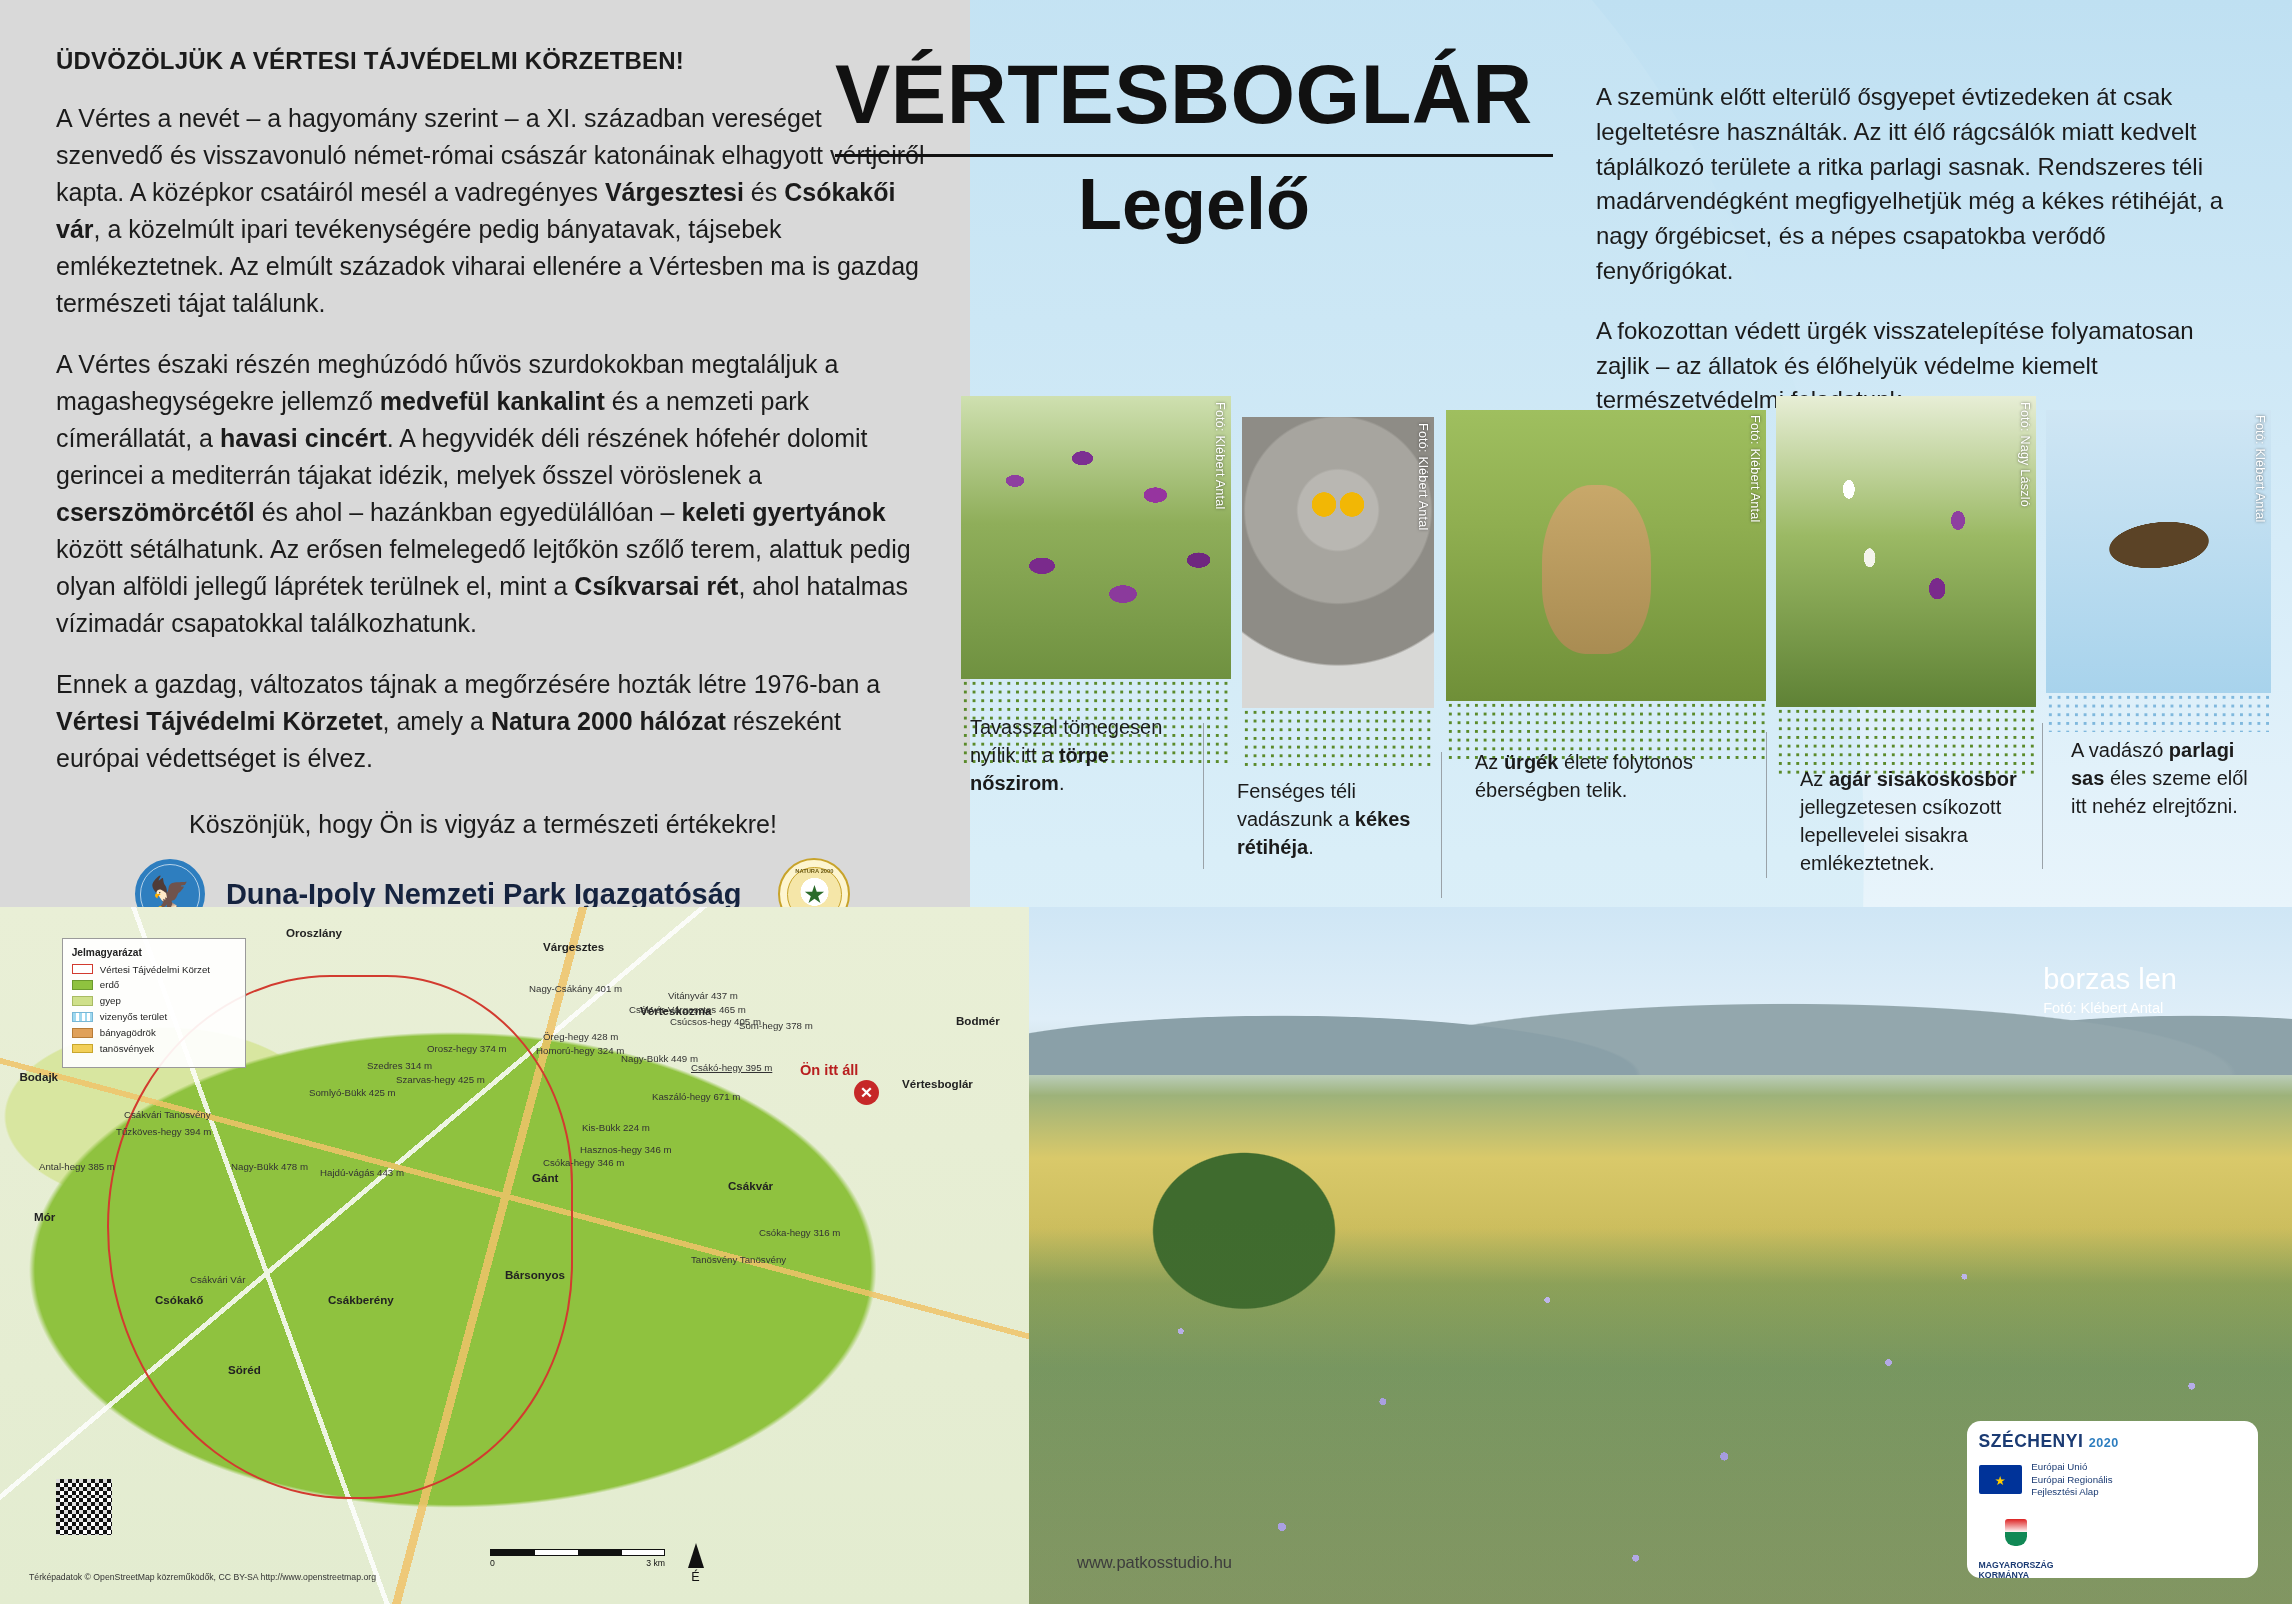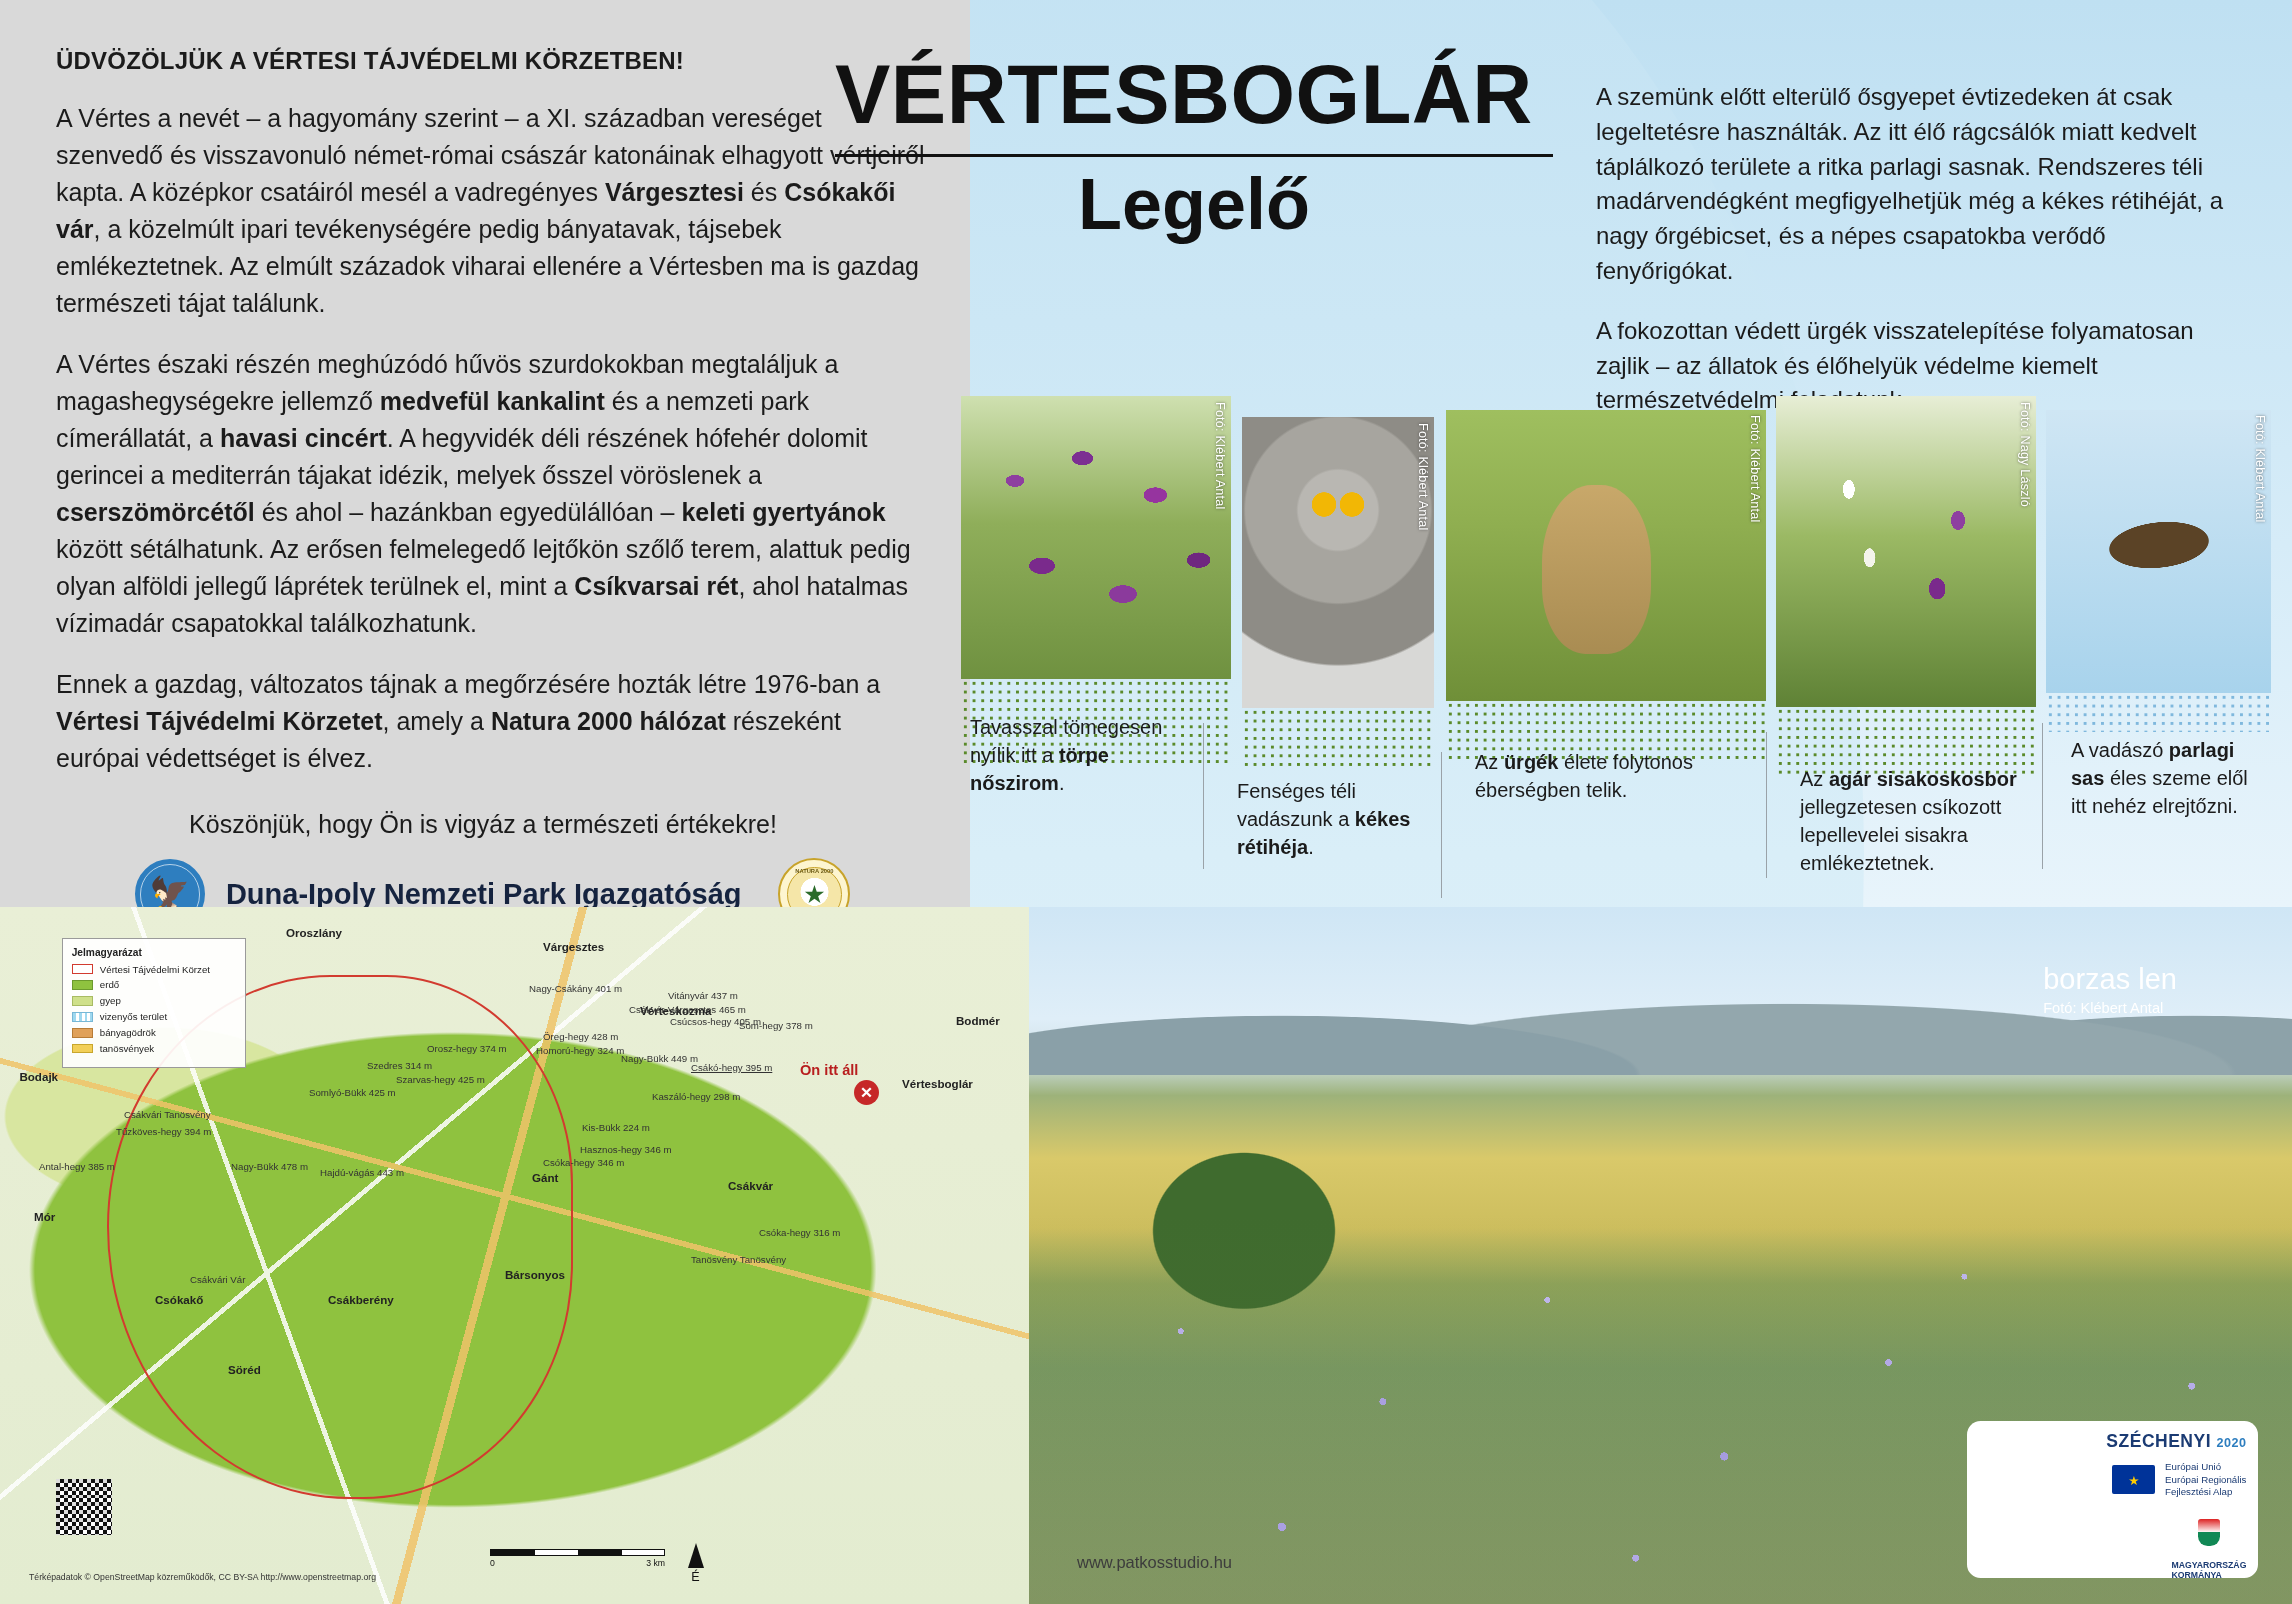--- a/index.html
+++ b/index.html
@@ -263,21 +263,21 @@
       linear-gradient(transparent, rgba(90,120,60,.25));
   }
   .ls-caption { position: absolute; right: 116px; top: 56px; text-align: left; color: #ffffff; }
   .ls-caption .t { font-size: 29px; }
   .ls-caption .c { font-size: 14.6px; margin-top: 3.9px; }
   .studio-url { position: absolute; left: 1077px; bottom: 33px; font-size: 16.5px; color: #3c3c3c; }
 
   .eu-badge {
     position: absolute; right: 35px; bottom: 27px; width: 291px; height: 157px;
     background: #ffffff; border-radius: 13.6px; padding: 9.7px 11.6px;
-    display: flex; flex-direction: column; align-items: flex-end; justify-content: flex-start; gap: 3.9px;
+    display: flex; flex-direction: column; align-items: flex-start; justify-content: flex-start; gap: 3.9px;
   }
   .eu-badge .szech { font-size: 17.5px; font-weight: bold; color: #1b3b73; letter-spacing: 0.5px; }
   .eu-row { display: flex; align-items: center; gap: 9.7px; margin-top: 5.8px; }
   .eu-flag { width: 43px; height: 29px; background: #003399; border-radius: 1.9px; position: relative; }
   .eu-flag:after { content: "★"; position: absolute; left: 50%; top: 50%; transform: translate(-50%,-50%); color: #ffcc00; font-size: 12.6px; }
   .eu-text { font-size: 9.7px; color: #1b3b73; line-height: 1.25; }
   .hu-row { display: flex; align-items: center; gap: 14px; margin-top: 17px; flex-direction: column; }
   .hu-crest { width: 21.3px; height: 27px; background: linear-gradient(#d22,#fff 50%,#185 50%); border-radius: 2.9px 2.9px 9.7px 9.7px; }
   .hu-text { font-size: 8.7px; color: #1b3b73; line-height: 1.2; font-weight: bold; }
   .invest { font-size: 9.2px; font-weight: bold; color: #1b3b73; background:#e8eef8; width:100%; text-align:center; padding:2.9px 0; margin-top:23px; border-radius:2.9px;}
@@ -448,21 +448,21 @@
     <div class="map-label" style="left:543px; top:124px;">Öreg-hegy 428 m</div>
     <div class="map-label" style="left:670px; top:109px;">Csúcsos-hegy 405 m</div>
     <div class="map-label" style="left:739px; top:113px;">Som-hegy 378 m</div>
     <div class="map-label" style="left:427px; top:136px;">Orosz-hegy 374 m</div>
     <div class="map-label" style="left:536px; top:138px;">Homorú-hegy 324 m</div>
     <div class="map-label" style="left:621px; top:146px;">Nagy-Bükk 449 m</div>
     <div class="map-label" style="left:691px; top:155px;text-decoration:underline;">Csákó-hegy 395 m</div>
     <div class="map-label" style="left:396px; top:167px;">Szarvas-hegy 425 m</div>
     <div class="map-label" style="left:309px; top:180px;">Somlyó-Bükk 425 m</div>
     <div class="map-label" style="left:367px; top:153px;">Szedres 314 m</div>
-    <div class="map-label" style="left:652px; top:184px;">Kaszáló-hegy 298 m</div>
+    <div class="map-label" style="left:652px; top:184px;">Kaszáló-hegy 671 m</div>
     <div class="map-label" style="left:582px; top:215px;">Kis-Bükk 224 m</div>
     <div class="map-label" style="left:580px; top:237px;">Hasznos-hegy 346 m</div>
     <div class="map-label" style="left:231px; top:254px;">Nagy-Bükk 478 m</div>
     <div class="map-label" style="left:320px; top:260px;">Hajdú-vágás 443 m</div>
     <div class="map-label" style="left:39px; top:254px;">Antal-hegy 385 m</div>
     <div class="map-label" style="left:116px; top:219px;">Tűzköves-hegy 394 m</div>
     <div class="map-label" style="left:124px; top:202px;">Csákvári Tanösvény</div>
     <div class="map-label" style="left:668px; top:83px;">Vitányvár 437 m</div>
     <div class="map-label" style="left:629px; top:97px;">Csákvár-Várgesztes 465 m</div>
     <div class="map-label" style="left:543px; top:250px;">Csóka-hegy 346 m</div>

